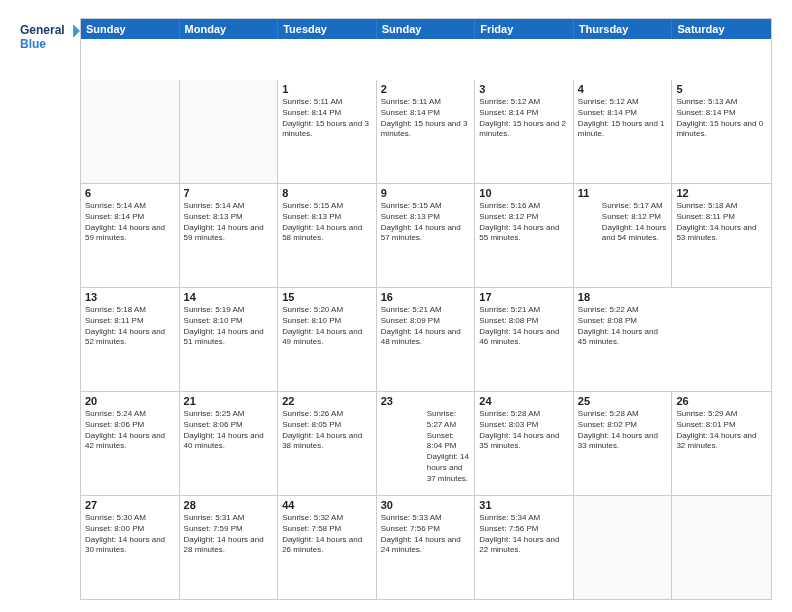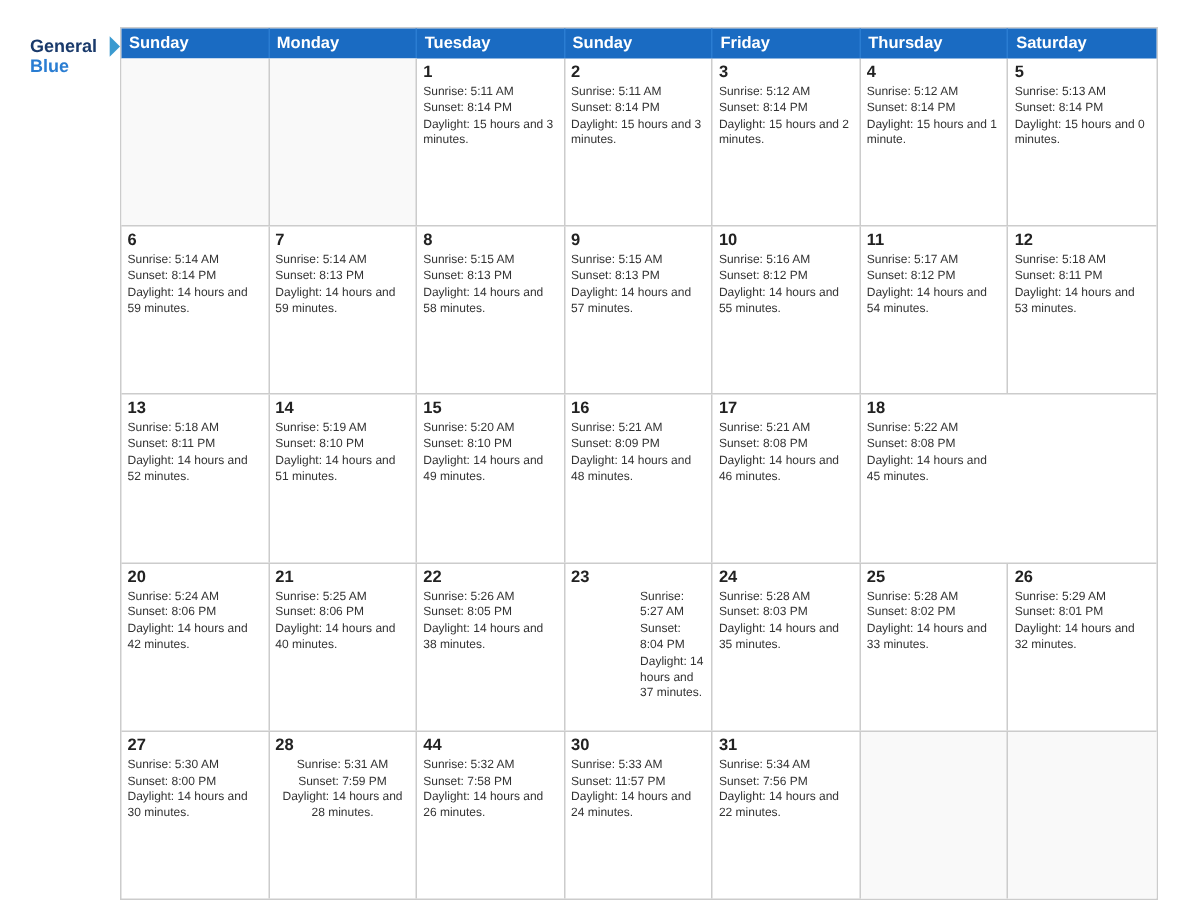--- a/index.html
+++ b/index.html
@@ -39,20 +39,21 @@
     }
     .location-title {
       font-size: 15px;
       color: #333;
     }
     .calendar {
       flex: 1;
       display: flex;
       flex-direction: column;
       border: 1px solid #ccc;
+      gap: 41px;
     }
     .cal-header-row {
       display: grid;
       grid-template-columns: repeat(7, 1fr);
       background: #1a6bc2;
     }
     .cal-header-cell {
       color: #fff;
       font-size: 11px;
       font-weight: bold;
@@ -184,21 +185,21 @@
 Daylight: 14 hours and 57 minutes.</div>
           </div>
           <div class="cal-cell">
             <div class="day-num">10</div>
             <div class="cell-text" style="white-space: pre-line;">Sunrise: 5:16 AM
 Sunset: 8:12 PM
 Daylight: 14 hours and 55 minutes.</div>
           </div>
           <div class="cal-cell">
             <div class="day-num">11</div>
-            <div class="cell-text" style="white-space: pre-line;">Sunrise: 5:17 AM
+            <div class="cell-text" style="white-space: pre-line; margin-left: 24px;">Sunrise: 5:17 AM
 Sunset: 8:12 PM
 Daylight: 14 hours and 54 minutes.</div>
           </div>
           <div class="cal-cell">
             <div class="day-num">12</div>
             <div class="cell-text" style="white-space: pre-line;">Sunrise: 5:18 AM
 Sunset: 8:11 PM
 Daylight: 14 hours and 53 minutes.</div>
           </div>
         </div>
@@ -286,34 +287,34 @@
         </div>
         <div class="cal-row">
           <div class="cal-cell">
             <div class="day-num">27</div>
             <div class="cell-text" style="white-space: pre-line;">Sunrise: 5:30 AM
 Sunset: 8:00 PM
 Daylight: 14 hours and 30 minutes.</div>
           </div>
           <div class="cal-cell">
             <div class="day-num">28</div>
-            <div class="cell-text" style="white-space: pre-line; text-align: center;">Sunrise: 5:31 AM
+            <div class="cell-text" style="white-space: pre-line;">Sunrise: 5:31 AM
 Sunset: 7:59 PM
 Daylight: 14 hours and 28 minutes.</div>
           </div>
           <div class="cal-cell">
             <div class="day-num">44</div>
             <div class="cell-text" style="white-space: pre-line;">Sunrise: 5:32 AM
 Sunset: 7:58 PM
 Daylight: 14 hours and 26 minutes.</div>
           </div>
           <div class="cal-cell">
             <div class="day-num">30</div>
             <div class="cell-text" style="white-space: pre-line;">Sunrise: 5:33 AM
-Sunset: 11:57 PM
+Sunset: 7:56 PM
 Daylight: 14 hours and 24 minutes.</div>
           </div>
           <div class="cal-cell">
             <div class="day-num">31</div>
             <div class="cell-text" style="white-space: pre-line;">Sunrise: 5:34 AM
 Sunset: 7:56 PM
 Daylight: 14 hours and 22 minutes.</div>
           </div>
           <div class="cal-cell empty"></div>
           <div class="cal-cell empty"></div>

